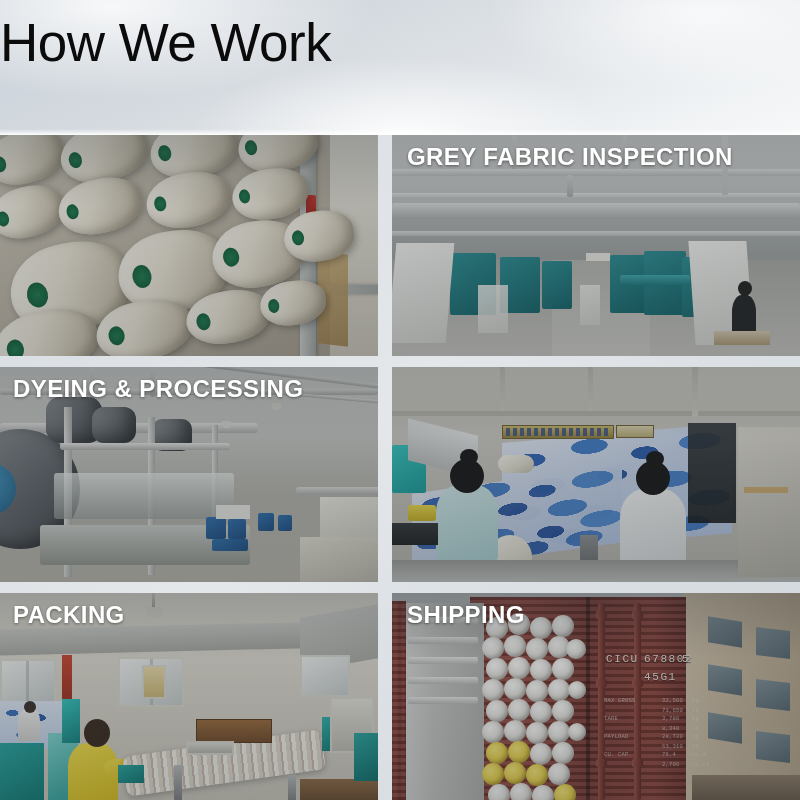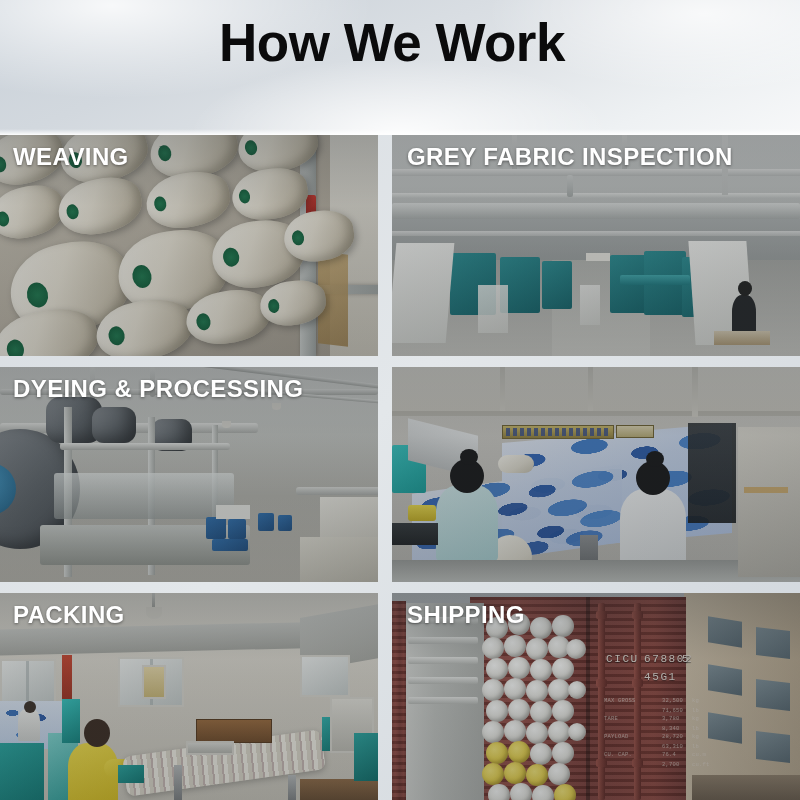--- a/index.html
+++ b/index.html
@@ -19,22 +19,22 @@
       radial-gradient(ellipse 360px 130px at 88% 10%, rgba(255,255,255,.75) 0%, rgba(255,255,255,0) 60%),
       radial-gradient(ellipse 300px 110px at 50% 100%, rgba(255,255,255,.9) 0%, rgba(255,255,255,0) 70%),
       linear-gradient(157deg,#c9d1d9 0%,#d2d8de 30%,#dfe3e7 58%,#eef1f3 82%,#f7f8f9 100%);
     overflow:hidden;
   }
   .header:after{
     content:"";position:absolute;left:0;right:0;bottom:0;height:6px;
     background:linear-gradient(to bottom,rgba(255,255,255,.0),rgba(255,255,255,.95));
   }
   .title{
-    position:absolute;left:0;right:16px;top:14px;text-align:center;
-    font-size:53px;line-height:58px;font-weight:bold;color:#0b0b0c;
+    position:absolute;left:0;right:16px;top:14px;
+    font-size:53px;line-height:58px;font-weight:normal;color:#0b0b0c;
     letter-spacing:-0.5px;
   }
   .subtitle{
     position:absolute;left:22px;top:74px;
     font-size:16.5px;line-height:25px;color:#1b1b1d;font-weight:normal;
     white-space:pre-line;
   }
   .sub-line{display:block;}
 
   
@@ -238,21 +238,20 @@
         <div class="cone" style="left:96px;top:166px;width:96px;height:58px;transform:rotate(-11deg);">
             <span class="eye" style="left:12px;top:20px;width:16px;height:19px;"></span>
           </div>
         <div class="cone" style="left:186px;top:156px;width:84px;height:52px;transform:rotate(-10deg);">
             <span class="eye" style="left:10px;top:18px;width:14px;height:17px;"></span>
           </div>
         <div class="cone" style="left:260px;top:146px;width:66px;height:44px;transform:rotate(-9deg);">
             <span class="eye" style="left:8px;top:15px;width:11px;height:14px;"></span>
           </div>
       </div>
-      <div class="cap">WEAVING</div>
     </div>
 
     <div class="cell r2c1">
       <div class="photo">
         <div class="dye"></div>
         <div class="pipe" style="left:0;right:0;top:22px;height:6px;opacity:.9;"></div>
         <div class="pipe" style="left:0;right:120px;top:56px;height:10px;"></div>
         <div class="pipe" style="left:90px;top:0;width:5px;height:40px;"></div>
         <div class="pipe" style="left:150px;top:0;width:5px;height:30px;"></div>
         <div class="lamp" style="left:186px;top:20px;"></div>

